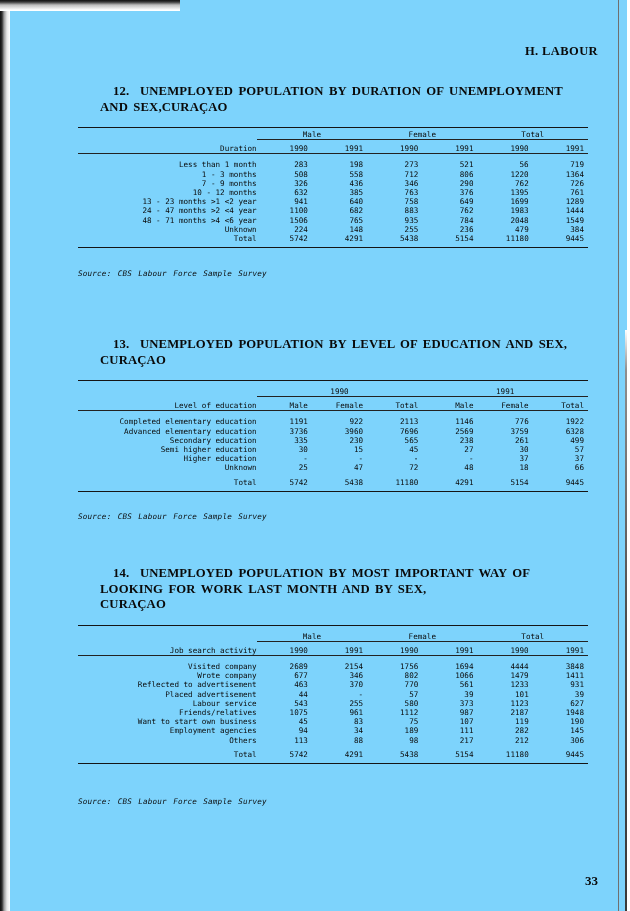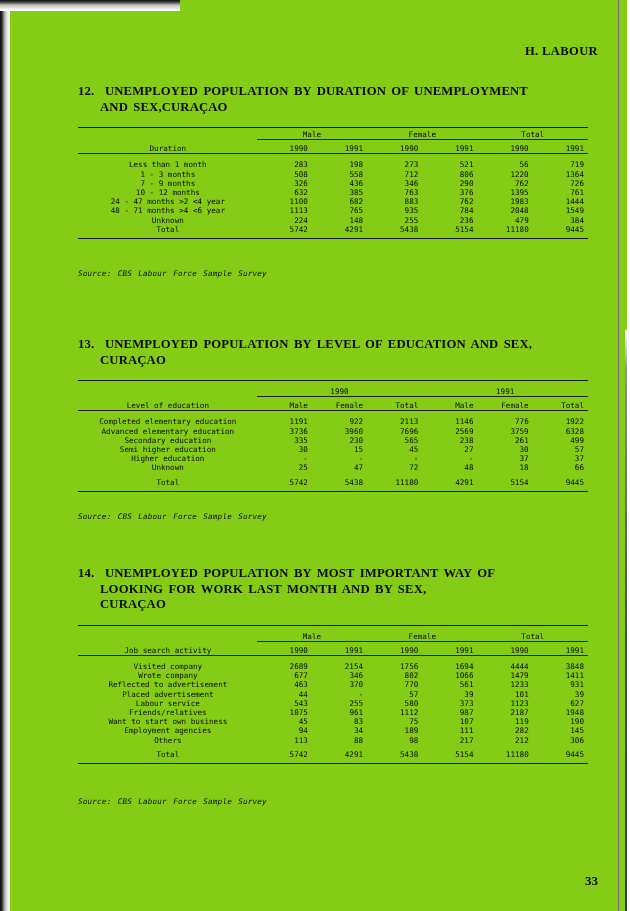--- a/index.html
+++ b/index.html
@@ -4,21 +4,21 @@
 <style>
   html, body {
     margin: 0;
     padding: 0;
     background: #8a8a8a;
   }
   .page {
     position: relative;
     width: 630px;
     height: 911px;
-    background: #84cc16;
+    background: #7dd3fc;
     overflow: hidden;
     font-family: "Liberation Serif", serif;
     color: #0a0a0a;
   }
   
   .scan-edge-left {
     position: absolute;
     left: 0; top: 0;
     width: 10px; height: 911px;
     background: linear-gradient(to right, #0d0d0d 0px, #2e2e2e 2px, #9a9a9a 4px, #e8e8e8 7px, #ffffff 10px);
@@ -75,20 +75,21 @@
     font-weight: bold;
     font-size: 12.7px;
     line-height: 15.5px;
     letter-spacing: 0.15px;
     word-spacing: 2px;
   }
   .sec-title .ind {
     display: block;
     padding-left: 22px;
     text-indent: -22px;
+    margin-left: 35px;
   }
   .sec-title .cont {
     display: block;
     padding-left: 22px;
   }
   .sec-title .cont2 {
     display: block;
     padding-left: 22px;
   }
 
@@ -99,21 +100,21 @@
     line-height: 9.2px;
     width: 100%;
   }
   table.dt td, table.dt th {
     padding: 0;
     font-weight: normal;
     vertical-align: bottom;
     white-space: nowrap;
   }
   .lbl {
-    text-align: center;
+    text-align: right;
     padding-left: 1px !important;
   }
   .num {
     text-align: right;
     padding-right: 4px !important;
   }
   .ctr { text-align: center; }
 
   .rule-full {
     border-top: 1.6px solid #151515;
@@ -261,31 +262,40 @@
             <tr>
               <td class="lbl">10  -  12  months</td>
               <td class="num">632</td>
               <td class="num">385</td>
               <td class="num">763</td>
               <td class="num">376</td>
               <td class="num">1395</td>
               <td class="num">761</td>
             </tr>
             <tr>
+              <td class="lbl">13  -  23  months   &gt;1  &lt;2  year</td>
+              <td class="num">941</td>
+              <td class="num">640</td>
+              <td class="num">758</td>
+              <td class="num">649</td>
+              <td class="num">1699</td>
+              <td class="num">1289</td>
+            </tr>
+            <tr>
               <td class="lbl">24  -  47  months   &gt;2  &lt;4  year</td>
               <td class="num">1100</td>
               <td class="num">682</td>
               <td class="num">883</td>
               <td class="num">762</td>
               <td class="num">1983</td>
               <td class="num">1444</td>
             </tr>
             <tr>
               <td class="lbl">48  -  71  months   &gt;4  &lt;6  year</td>
-              <td class="num">1113</td>
+              <td class="num">1506</td>
               <td class="num">765</td>
               <td class="num">935</td>
               <td class="num">784</td>
               <td class="num">2048</td>
               <td class="num">1549</td>
             </tr>
             <tr>
               <td class="lbl">Unknown</td>
               <td class="num">224</td>
               <td class="num">148</td>

